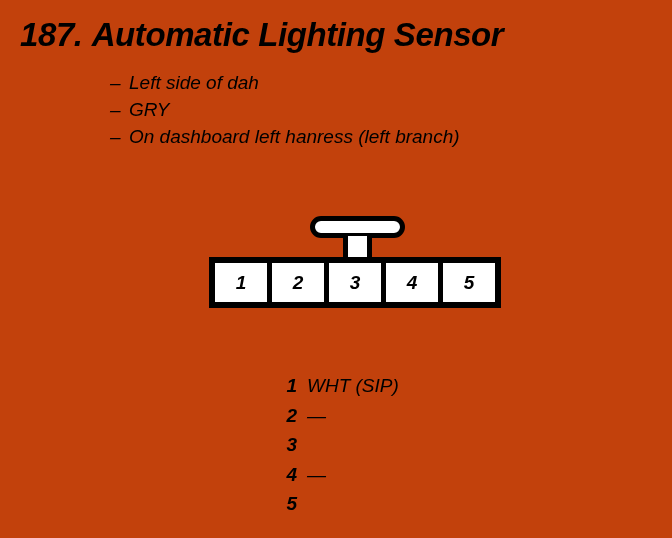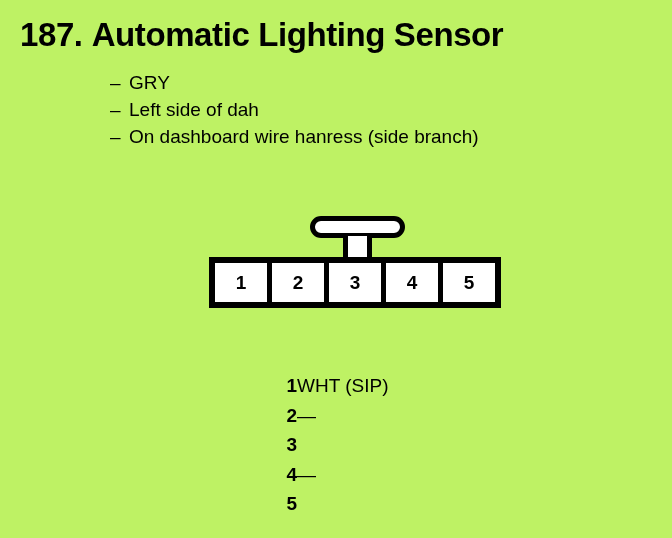--- a/index.html
+++ b/index.html
@@ -9,22 +9,23 @@
     background: #ffffff;
   }
   body {
     font-family: "Liberation Sans", sans-serif;
     color: #000000;
   }
   #page {
     position: relative;
     width: 672px;
     height: 538px;
-    background: #bef264;
+    background: #c2410c;
     overflow: hidden;
+    font-style: italic;
   }
 
   
   #title {
     position: absolute;
     left: 20px;
     top: 17px;
     font-size: 33px;
     font-weight: bold;
     letter-spacing: -0.4px;
@@ -128,41 +129,42 @@
     align-items: baseline;
     white-space: nowrap;
   }
   .legend-num {
     width: 20px;
     text-align: right;
     font-weight: bold;
     flex: 0 0 auto;
   }
   .legend-val {
+    margin-left: 10px;
     flex: 0 0 auto;
   }
 </style>
 </head>
 <body>
 
 <div id="page">
 
   <div id="title">
     <span class="num">187.</span><span>Automatic Lighting Sensor</span>
   </div>
 
   <div id="notes">
     <div class="note-row">
+      <span class="note-dash">–</span><span>Left side of dah</span>
+    </div>
+    <div class="note-row">
       <span class="note-dash">–</span><span>GRY</span>
     </div>
     <div class="note-row">
-      <span class="note-dash">–</span><span>Left side of dah</span>
-    </div>
-    <div class="note-row">
-      <span class="note-dash">–</span><span>On dashboard wire hanress (side branch)</span>
+      <span class="note-dash">–</span><span>On dashboard left hanress (left branch)</span>
     </div>
   </div>
 
   <div id="connector">
 
     <div id="latch">
       <div id="latch-bar"></div>
       <div id="latch-neck"></div>
     </div>
 

